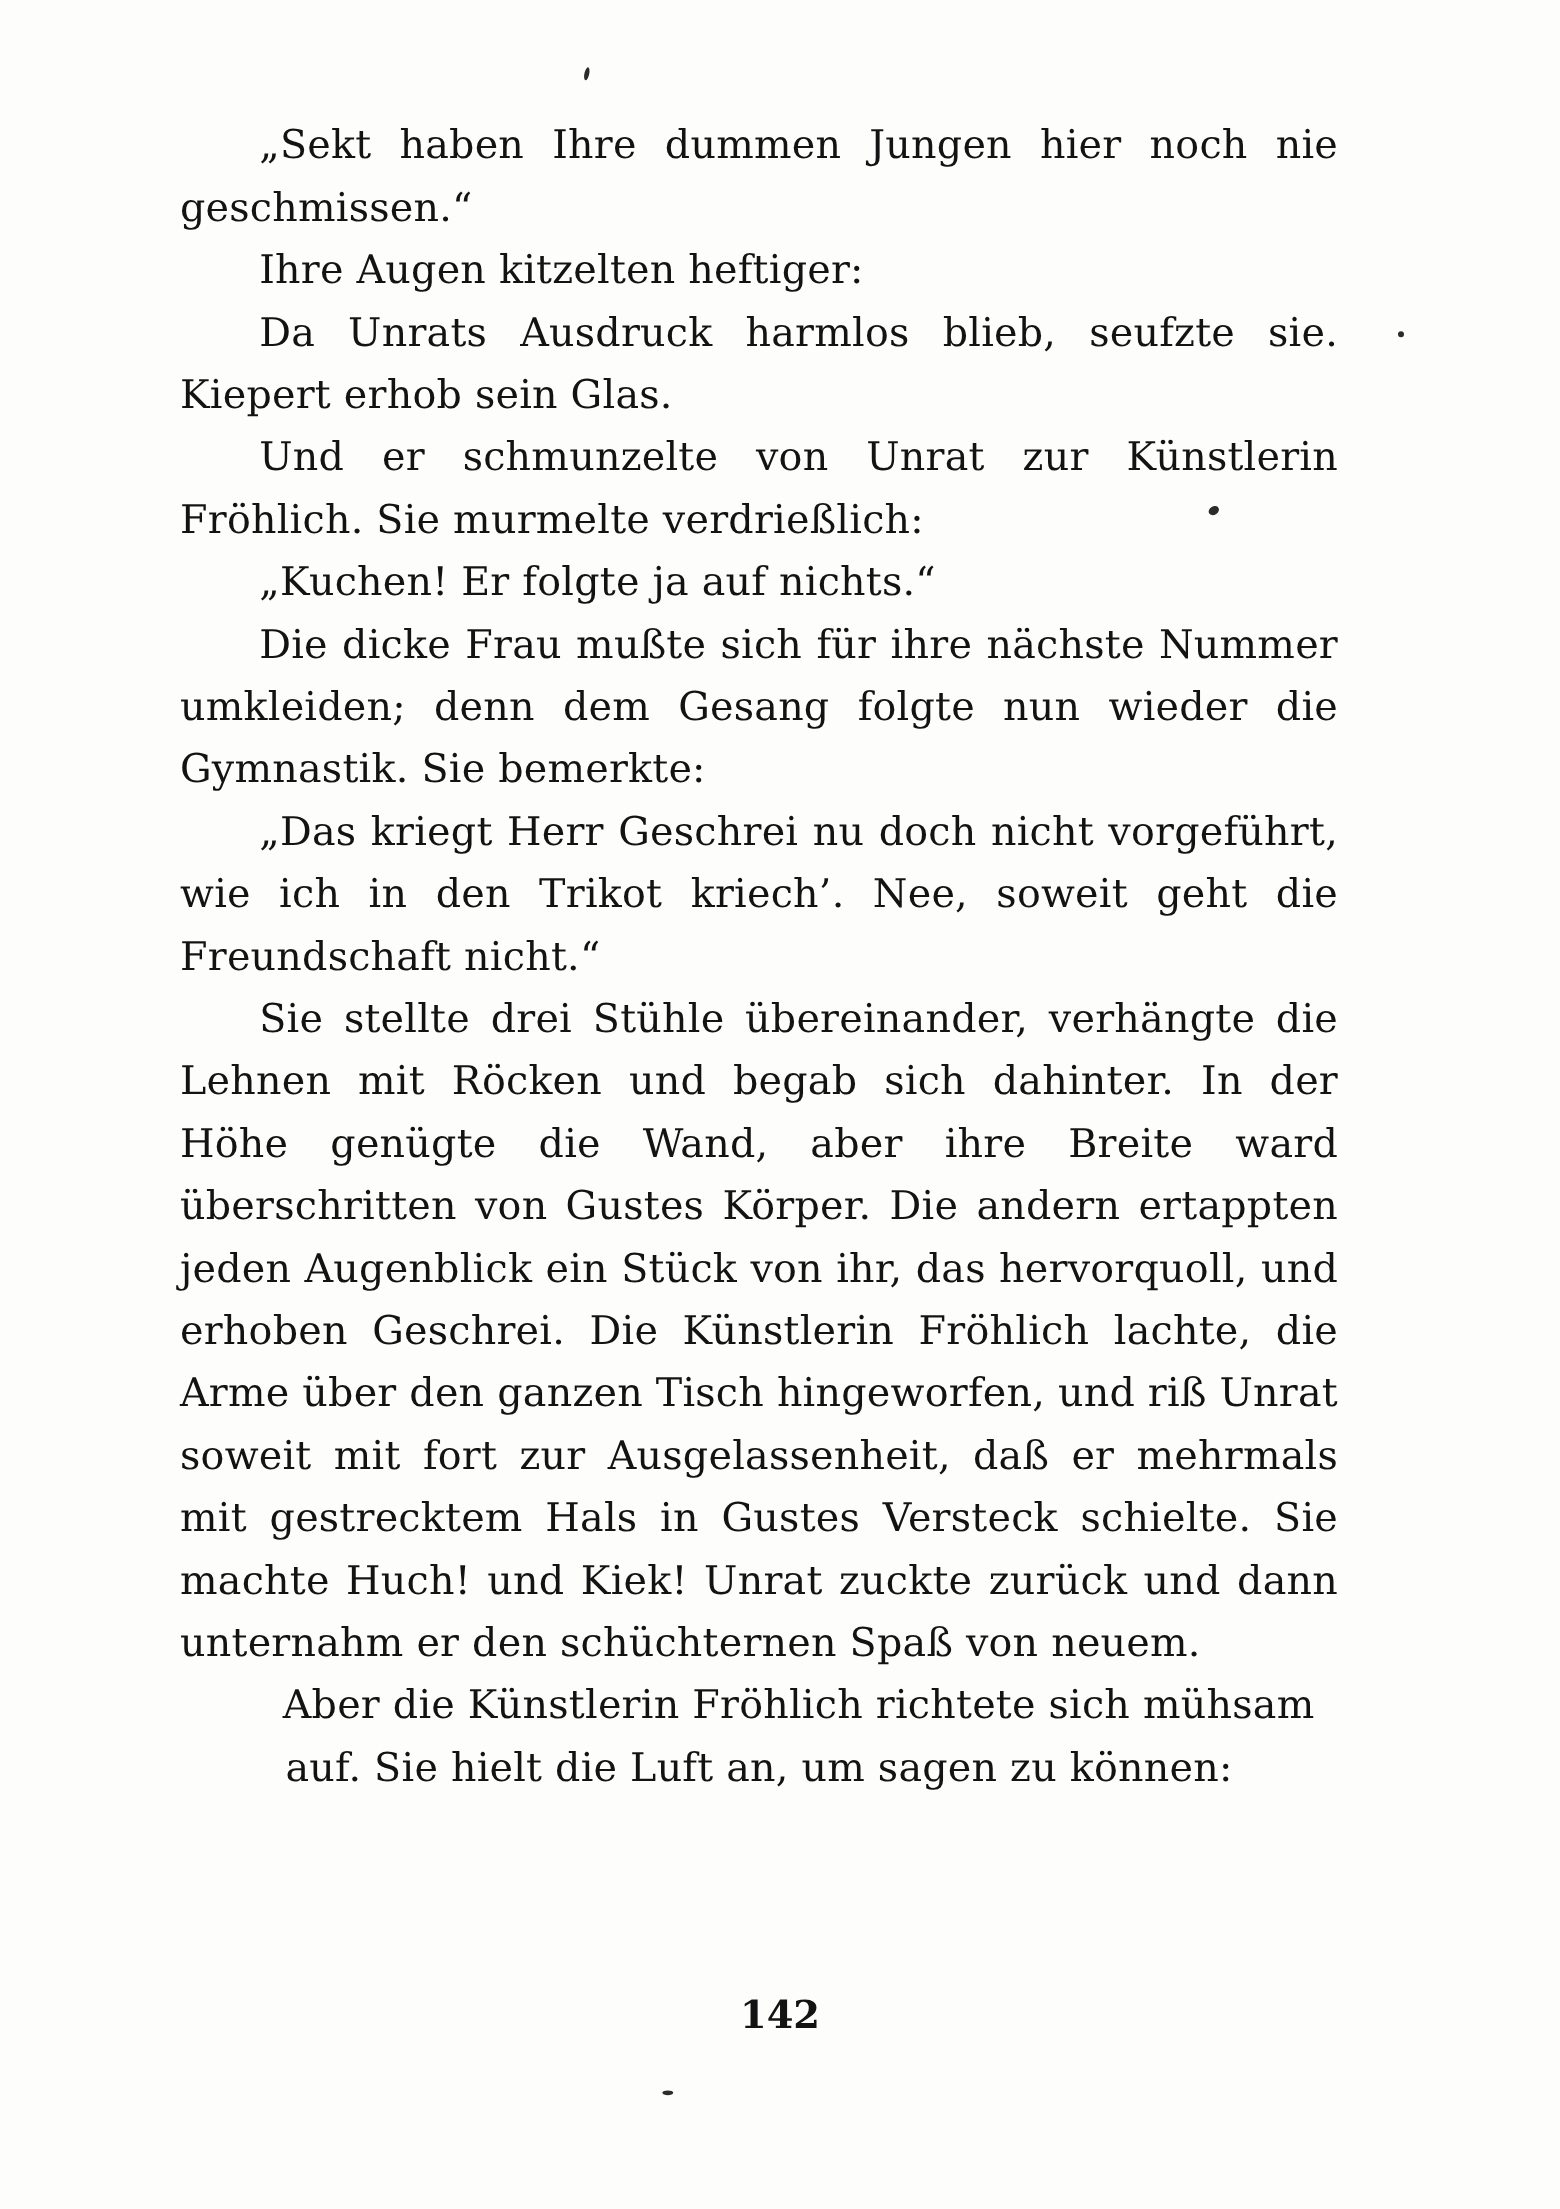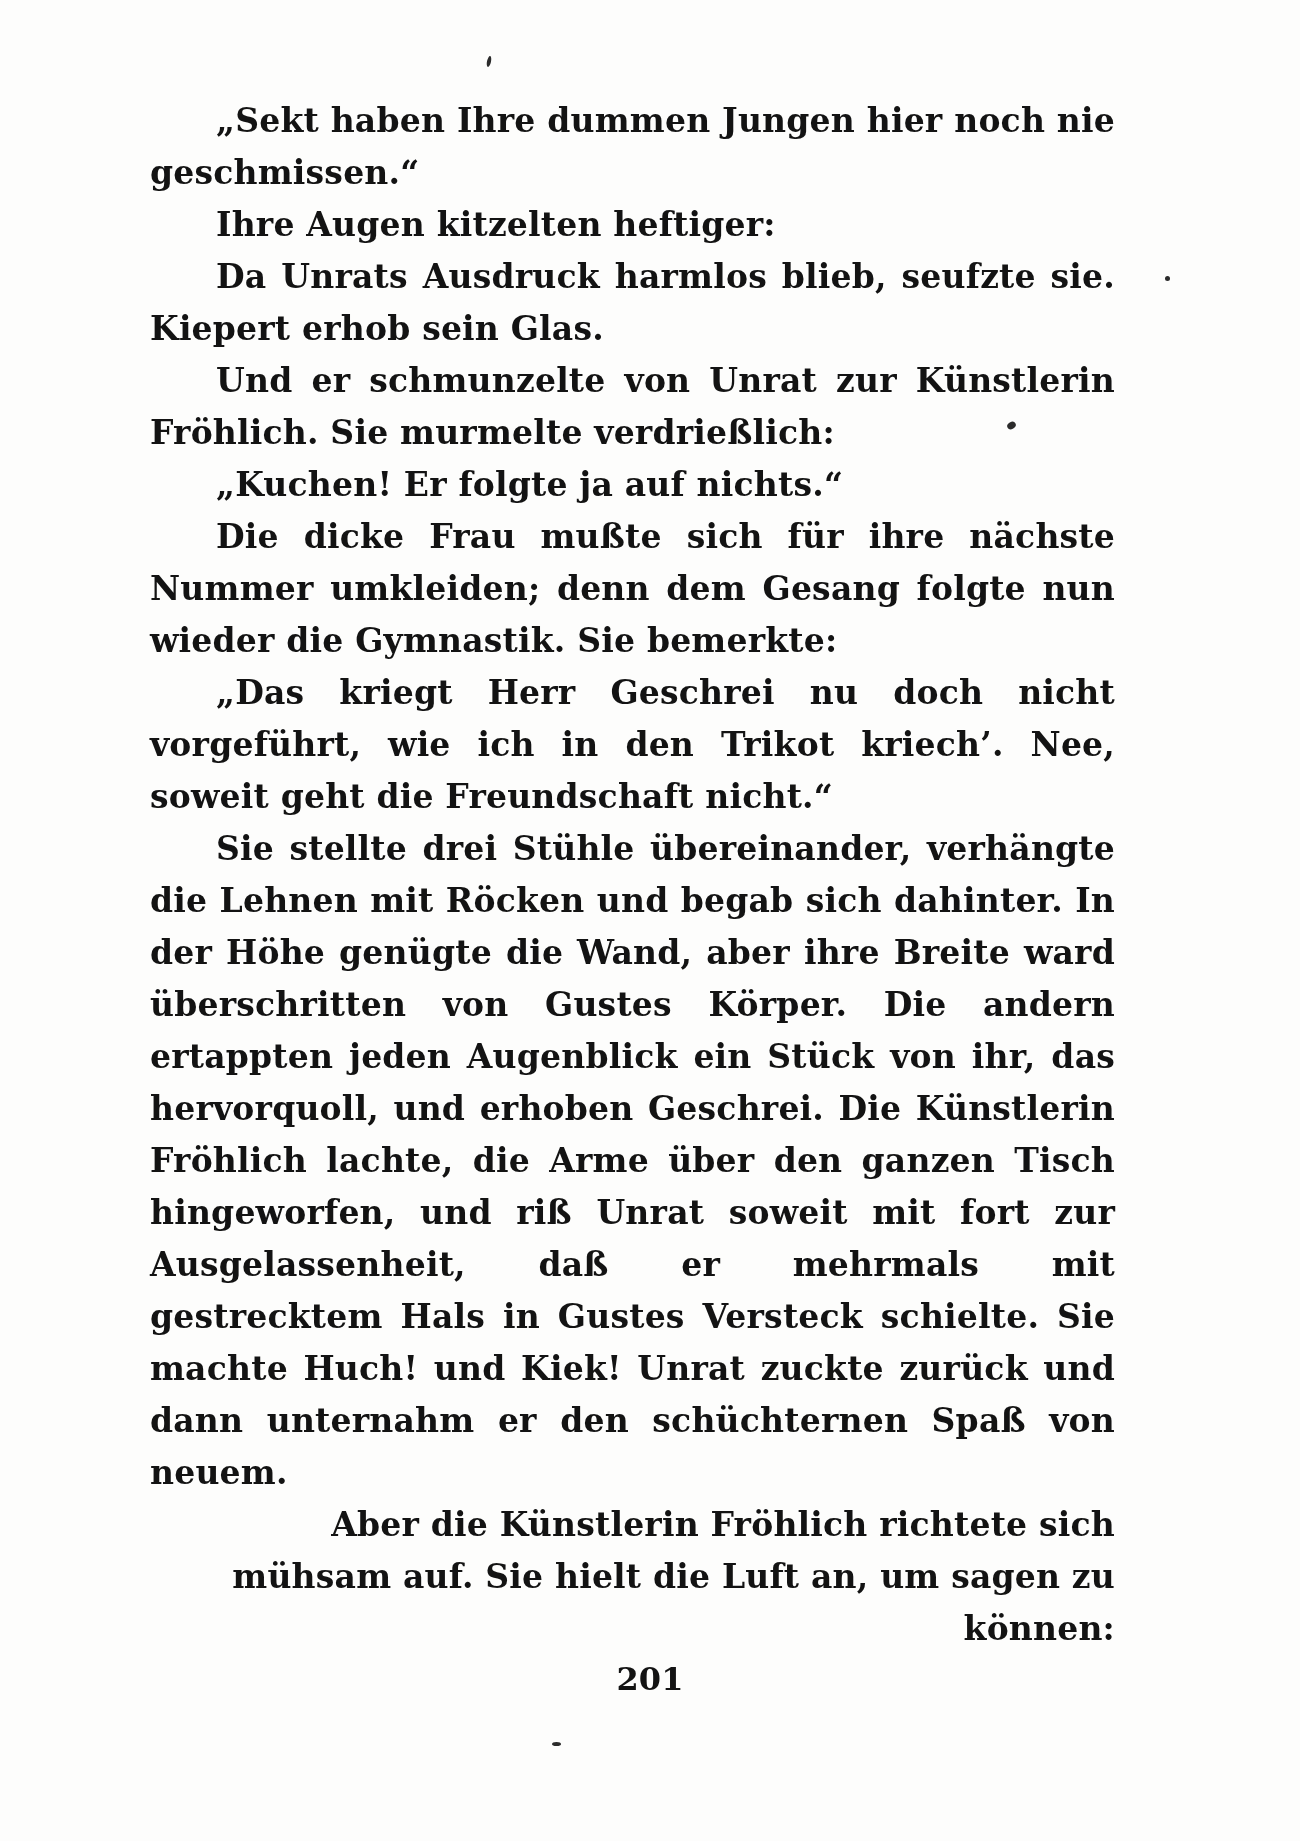--- a/index.html
+++ b/index.html
@@ -30,27 +30,27 @@
   .para {
     margin: 0 0 0 0;
     text-align: justify;
     text-justify: inter-word;
     font-size: 33px;
     line-height: 52px;
     color: #131313;
     letter-spacing: 0.2px;
     
     font-family: "DejaVu Serif", "Liberation Serif", serif;
-    font-weight: 700;
+    font-weight: 400;
   }
   .para.indent {
     text-indent: 66px;
   }
   .para:last-child {
-    text-align: right;
+    text-align: center;
   }
   .folio {
     position: absolute;
     left: 0;
     top: 1660px;
     width: 1300px;
     text-align: center;
     font-size: 32px;
     font-weight: 700;
     color: #131313;
@@ -81,15 +81,15 @@
     <p class="para indent">Ihre Augen kitzelten heftiger:</p>
     <p class="para indent">Da Unrats Ausdruck harmlos blieb, seufzte sie. Kiepert erhob sein Glas.</p>
     <p class="para indent">Und er schmunzelte von Unrat zur Künstlerin Fröhlich.   Sie murmelte verdrießlich:</p>
     <p class="para indent">„Kuchen!   Er folgte ja auf nichts.“</p>
     <p class="para indent">Die dicke Frau mußte sich für ihre nächste Nummer umkleiden; denn dem Gesang folgte nun wieder die Gymnastik.   Sie bemerkte:</p>
     <p class="para indent">„Das kriegt Herr Geschrei nu doch nicht vorgeführt, wie ich in den Trikot kriech’.   Nee, soweit geht die Freundschaft nicht.“</p>
     <p class="para indent">Sie stellte drei Stühle übereinander, verhängte die Lehnen mit Röcken und begab sich dahinter.   In der Höhe genügte die Wand, aber ihre Breite ward überschritten von Gustes Körper.   Die andern ertappten jeden Augenblick ein Stück von ihr, das hervorquoll, und erhoben Geschrei.   Die Künstlerin Fröhlich lachte, die Arme über den ganzen Tisch hingeworfen, und riß Unrat soweit mit fort zur Ausgelassenheit, daß er mehrmals mit gestrecktem Hals in Gustes Versteck schielte.   Sie machte Huch! und Kiek!   Unrat zuckte zurück und dann unternahm er den schüchternen Spaß von neuem.</p>
     <p class="para indent">Aber die Künstlerin Fröhlich richtete sich mühsam auf.   Sie hielt die Luft an, um sagen zu können:</p>
   </div>
 
-  <div class="folio">201</div>
+  <div class="folio">142</div>
 
 </div>
 
 </body></html>

